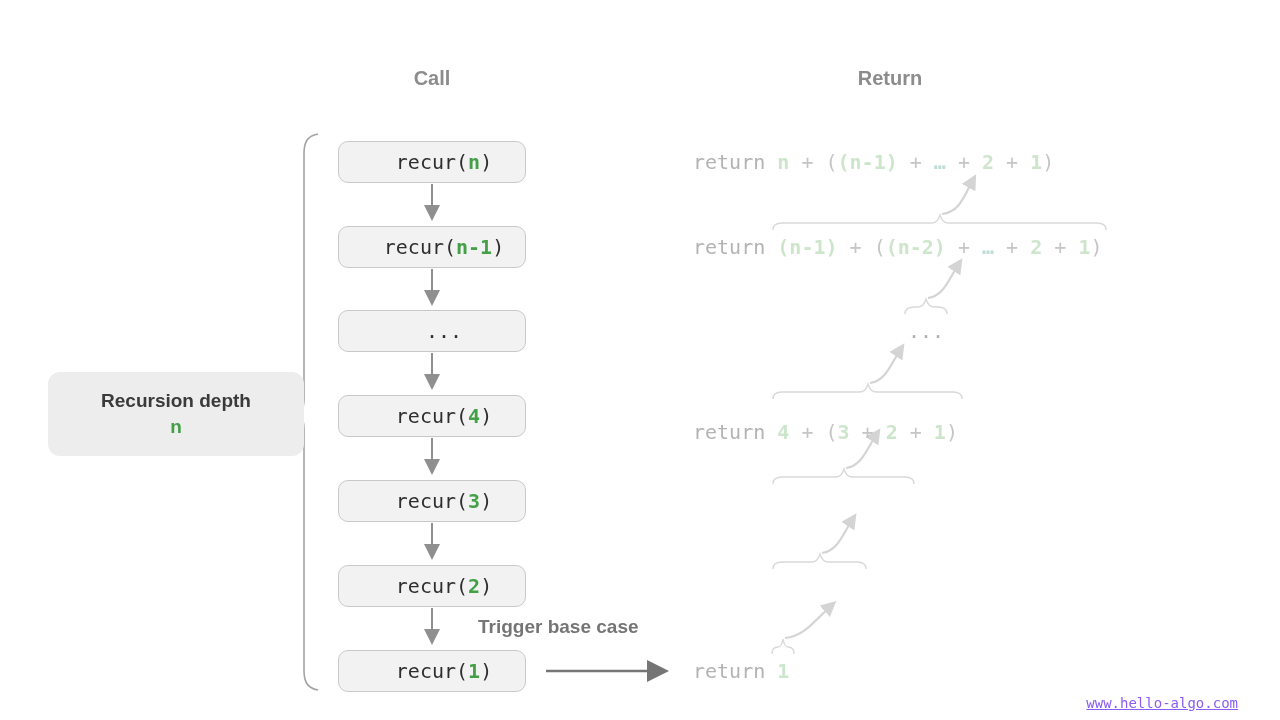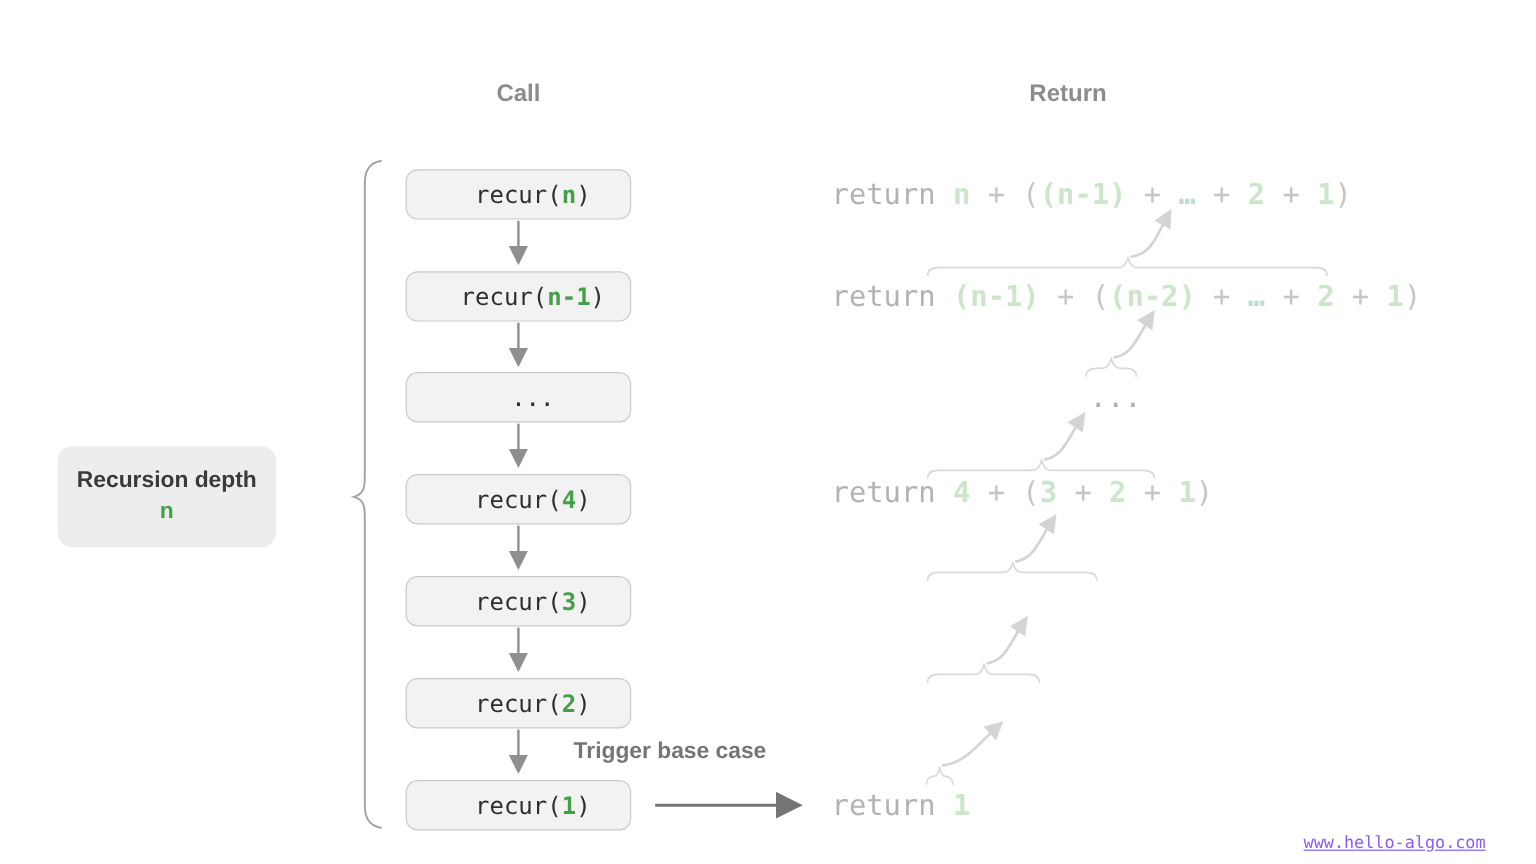--- a/index.html
+++ b/index.html
@@ -12,28 +12,28 @@
   #return-header{left:740px;width:300px;}
 
   .call-box{position:absolute;left:338px;width:188px;height:42px;background:#f2f2f2;
             border:1.5px solid #c9c9c9;border-radius:10px;box-sizing:border-box;
             display:flex;align-items:center;justify-content:center;
             font-family:"DejaVu Sans Mono",monospace;font-size:20px;padding-left:24px;}
   .seg-dark{color:#2e2e2e;}
   .seg-green{color:#43a047;font-weight:bold;}
 
   .ret-line{position:absolute;left:693px;height:28px;line-height:28px;
-            font-family:"DejaVu Sans Mono",monospace;font-size:24px;white-space:pre;}
+            font-family:"DejaVu Sans Mono",monospace;font-size:20px;white-space:pre;}
   .seg-kw{color:#b3b3b3;}
   .seg-op{color:#c5c5c5;}
   .seg-g{color:#cde6cb;font-weight:bold;}
   .seg-el{color:#bedcd6;font-weight:bold;}
   .seg-mid{color:#b0b0b0;}
 
-  #depth-label{position:absolute;left:48px;top:352px;width:182px;height:84px;background:#ededed;
+  #depth-label{position:absolute;left:48px;top:352px;width:256px;height:84px;background:#ededed;
                border-radius:12px;display:flex;flex-direction:column;align-items:center;
                justify-content:center;gap:4px;}
   #depth-label .l1{font-size:19px;font-weight:bold;color:#3a3a3a;}
   #depth-label .l2{font-size:19px;font-weight:bold;color:#43a047;}
 
   #trigger-label{position:absolute;left:478px;top:596px;width:260px;
                  font-size:19px;font-weight:bold;color:#757575;}
 
   #watermark{position:absolute;right:42px;top:675px;font-family:"DejaVu Sans Mono",monospace;
              font-size:14px;color:#8b5cf6;text-decoration:underline;}
@@ -131,18 +131,18 @@
     </div>
   <div class="call-box" style="top:630px">
       <span class="seg-dark">recur(</span>
       <span class="seg-green">1</span>
       <span class="seg-dark">)</span>
     </div>
 
   <div class="ret-line" style="top:128px"><span class="seg-kw">return </span><span class="seg-g">n</span><span class="seg-op"> + </span><span class="seg-op">(</span><span class="seg-g">(n-1)</span><span class="seg-op"> + </span><span class="seg-el">…</span><span class="seg-op"> + </span><span class="seg-g">2</span><span class="seg-op"> + </span><span class="seg-g">1</span><span class="seg-op">)</span></div>
   <div class="ret-line" style="top:213px"><span class="seg-kw">return </span><span class="seg-g">(n-1)</span><span class="seg-op"> + </span><span class="seg-op">(</span><span class="seg-g">(n-2)</span><span class="seg-op"> + </span><span class="seg-el">…</span><span class="seg-op"> + </span><span class="seg-g">2</span><span class="seg-op"> + </span><span class="seg-g">1</span><span class="seg-op">)</span></div>
   <div class="ret-line" style="top:297px;left:908px"><span class="seg-mid">...</span></div>
-  <div class="ret-line" style="top:376px"><span class="seg-kw">return </span><span class="seg-g">4</span><span class="seg-op"> + </span><span class="seg-op">(</span><span class="seg-g">3</span><span class="seg-op"> + </span><span class="seg-g">2</span><span class="seg-op"> + </span><span class="seg-g">1</span><span class="seg-op">)</span></div>
+  <div class="ret-line" style="top:398px"><span class="seg-kw">return </span><span class="seg-g">4</span><span class="seg-op"> + </span><span class="seg-op">(</span><span class="seg-g">3</span><span class="seg-op"> + </span><span class="seg-g">2</span><span class="seg-op"> + </span><span class="seg-g">1</span><span class="seg-op">)</span></div>
   <div class="ret-line" style="top:637px"><span class="seg-kw">return </span><span class="seg-g">1</span></div>
 
   <div id="trigger-label">Trigger base case</div>
   <div id="watermark">www.hello-algo.com</div>
 </div>
 
 </body></html>

